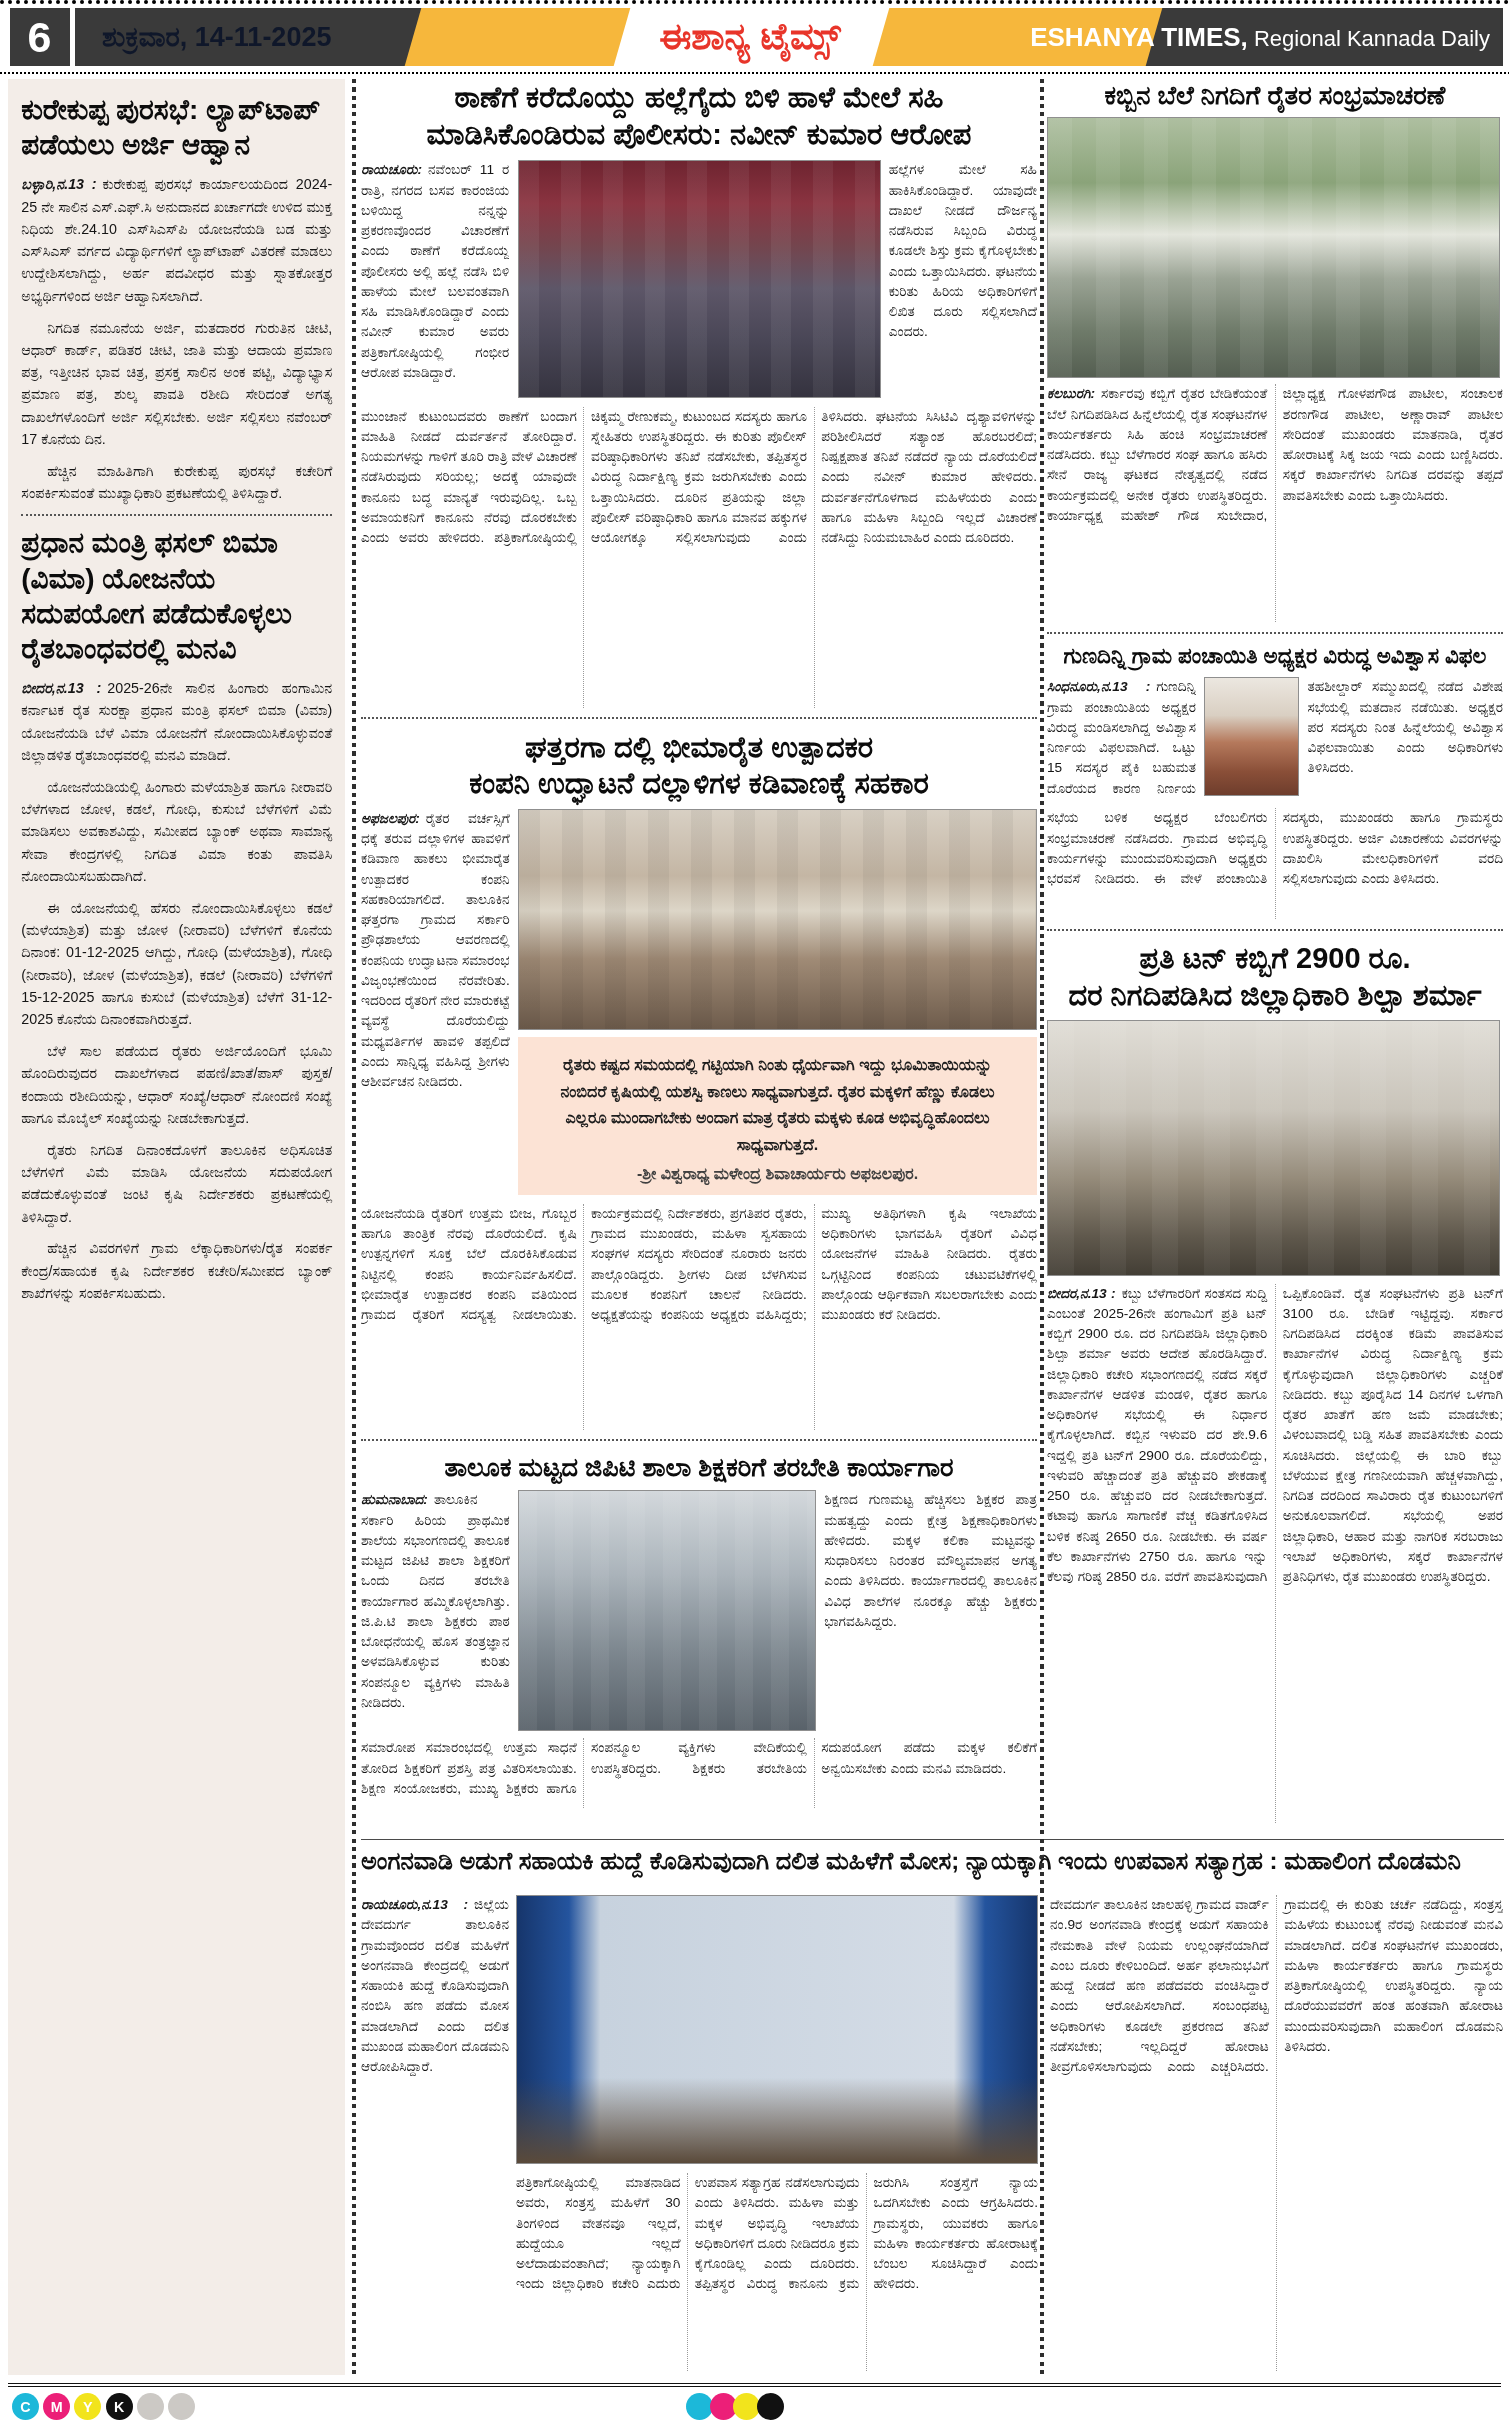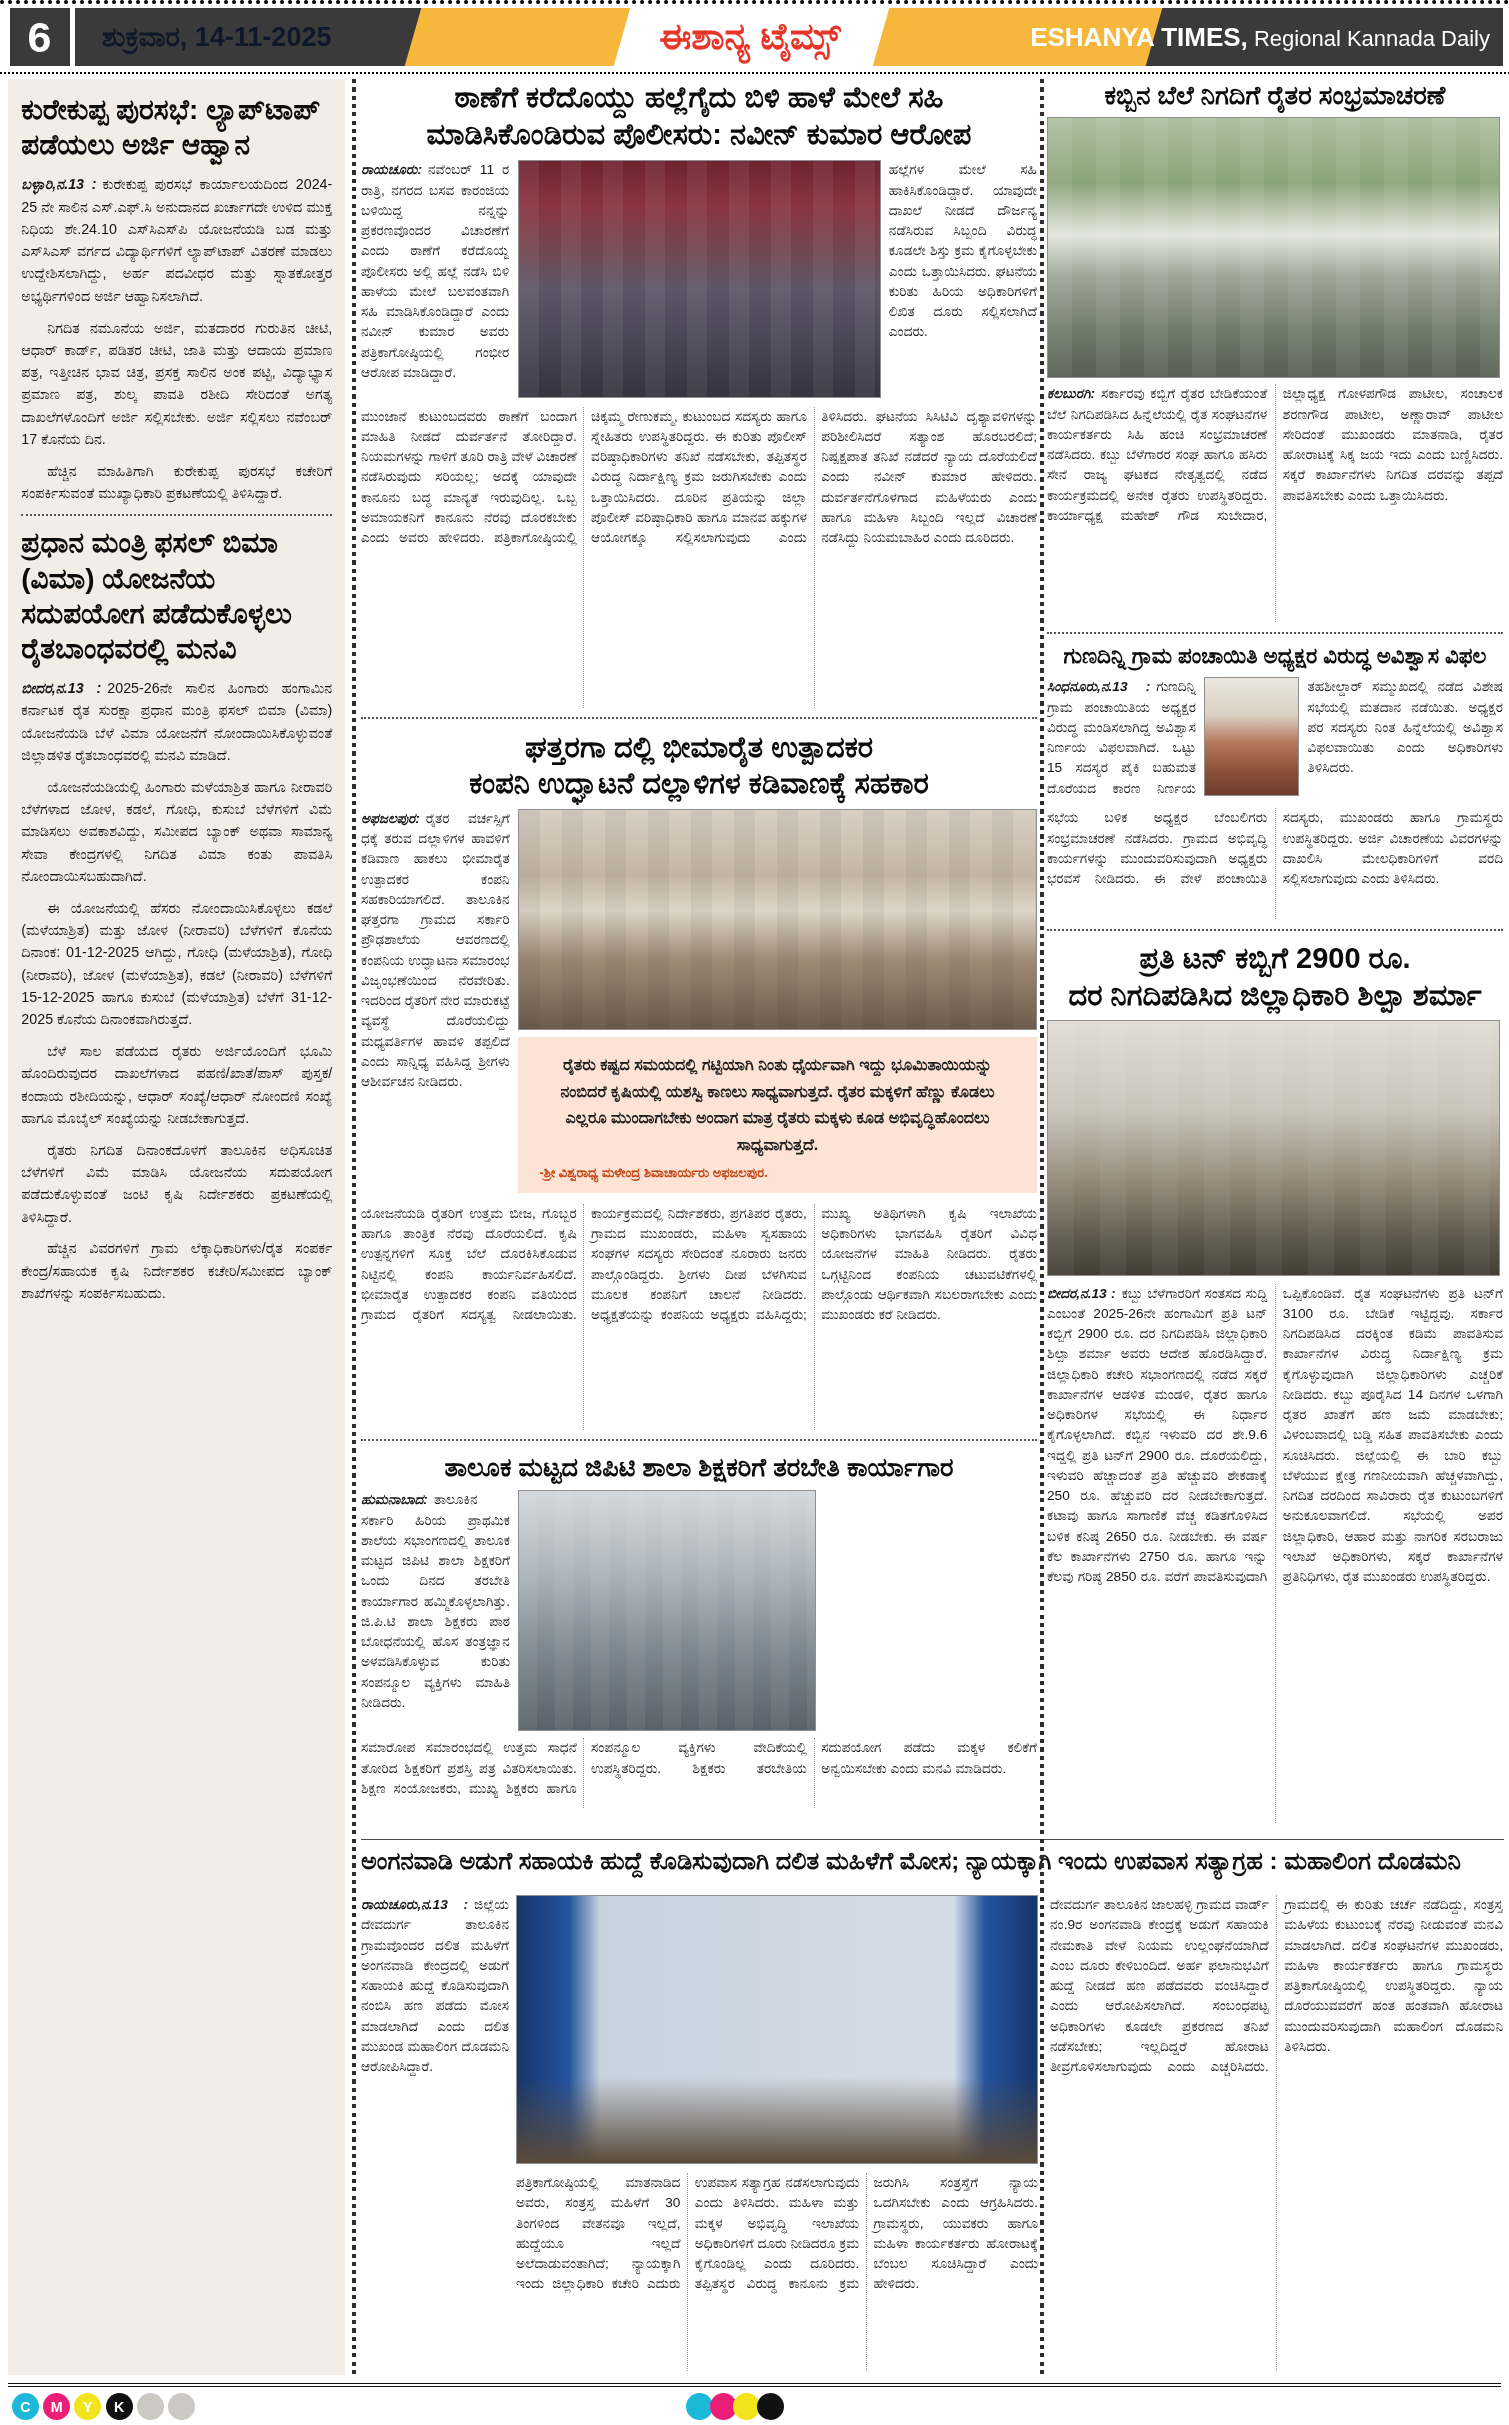--- a/index.html
+++ b/index.html
@@ -72,21 +72,21 @@
       linear-gradient(180deg,#e0ddd6 0%,#c9c4ba 35%,#958b7a 62%,#5f584c 85%,#433e35 100%); }
   .photo-teachers { background-image:
       repeating-linear-gradient(90deg, rgba(255,255,255,.06) 0 18px, rgba(0,0,0,0) 18px 36px),
       linear-gradient(180deg,#d3d8dc 0%,#aab3ba 35%,#7e8890 66%,#59626a 100%); }
   .photo-curtain { background-image:
       linear-gradient(180deg, rgba(0,0,0,0) 68%, #5a4a3a 100%),
       linear-gradient(90deg,#16356b 0%,#24549e 10%,#c7d2de 16%,#d4dce6 84%,#24549e 90%,#16356b 100%); }
   
   .quote-box { background:var(--quote-bg); padding:15.5px 21.4px 12px; margin-top:7px; }
   .quote-text { font-size:16px; line-height:1.66; text-align:center; font-weight:600; color:#1d1d1d; }
-  .quote-by { font-size:13px; font-weight:bold; text-align:left; margin-top:6px; color:#c2410c; }
+  .quote-by { font-size:16px; font-weight:bold; text-align:center; margin-top:6px; color:#404040; }
   
   .bz-headline { font-size:24px; font-weight:bold; text-align:left; line-height:1.3; }
   .bz-col1 { position:absolute; left:0; top:55px; width:148px; height:476px; overflow:hidden; }
   .bz-photo { position:absolute; left:155px; top:55px; width:522px; height:269px; }
   .bz-mid { position:absolute; left:155px; top:333px; width:522px; height:198px; }
   .bz-right { position:absolute; left:689px; top:55px; width:453px; height:476px; }
   
   .foot-rule { position:absolute; left:8.3px; top:2383px; width:1493px; height:4.2px;
     border-top:1.8px solid #111; border-bottom:1.2px solid #111; }
   .dots { position:absolute; top:2393px; display:flex; }
@@ -186,20 +186,23 @@
 
     <div class="sep"></div>
 
     <div>
       <div class="hl hl-lg" style="margin-bottom:7.1px;">ತಾಲೂಕ ಮಟ್ಟದ ಜಿಪಿಟಿ ಶಾಲಾ ಶಿಕ್ಷಕರಿಗೆ ತರಬೇತಿ ಕಾರ್ಯಾಗಾರ</div>
       <div class="row">
         <div class="body clip" style="width:149px;height:241px;">
           <span class="dateline">ಹುಮನಾಬಾದ:</span><span>ತಾಲೂಕಿನ ಸರ್ಕಾರಿ ಹಿರಿಯ ಪ್ರಾಥಮಿಕ ಶಾಲೆಯ ಸಭಾಂಗಣದಲ್ಲಿ ತಾಲೂಕ ಮಟ್ಟದ ಜಿಪಿಟಿ ಶಾಲಾ ಶಿಕ್ಷಕರಿಗೆ ಒಂದು ದಿನದ ತರಬೇತಿ ಕಾರ್ಯಾಗಾರ ಹಮ್ಮಿಕೊಳ್ಳಲಾಗಿತ್ತು. ಜಿ.ಪಿ.ಟಿ ಶಾಲಾ ಶಿಕ್ಷಕರು ಪಾಠ ಬೋಧನೆಯಲ್ಲಿ ಹೊಸ ತಂತ್ರಜ್ಞಾನ ಅಳವಡಿಸಿಕೊಳ್ಳುವ ಕುರಿತು ಸಂಪನ್ಮೂಲ ವ್ಯಕ್ತಿಗಳು ಮಾಹಿತಿ ನೀಡಿದರು.</span>
         </div>
         <div class="photo photo-teachers" style="width:298px;height:241px;"></div>
+        <div class="body clip" style="width:213px;height:241px;">
+          <span>ಶಿಕ್ಷಣದ ಗುಣಮಟ್ಟ ಹೆಚ್ಚಿಸಲು ಶಿಕ್ಷಕರ ಪಾತ್ರ ಮಹತ್ವದ್ದು ಎಂದು ಕ್ಷೇತ್ರ ಶಿಕ್ಷಣಾಧಿಕಾರಿಗಳು ಹೇಳಿದರು. ಮಕ್ಕಳ ಕಲಿಕಾ ಮಟ್ಟವನ್ನು ಸುಧಾರಿಸಲು ನಿರಂತರ ಮೌಲ್ಯಮಾಪನ ಅಗತ್ಯ ಎಂದು ತಿಳಿಸಿದರು. ಕಾರ್ಯಾಗಾರದಲ್ಲಿ ತಾಲೂಕಿನ ವಿವಿಧ ಶಾಲೆಗಳ ನೂರಕ್ಕೂ ಹೆಚ್ಚು ಶಿಕ್ಷಕರು ಭಾಗವಹಿಸಿದ್ದರು.</span>
+        </div>
       </div>
       <div class="body cols3" style="height:70px;margin-top:7.1px;">
         <span>ಸಮಾರೋಪ ಸಮಾರಂಭದಲ್ಲಿ ಉತ್ತಮ ಸಾಧನೆ ತೋರಿದ ಶಿಕ್ಷಕರಿಗೆ ಪ್ರಶಸ್ತಿ ಪತ್ರ ವಿತರಿಸಲಾಯಿತು. ಶಿಕ್ಷಣ ಸಂಯೋಜಕರು, ಮುಖ್ಯ ಶಿಕ್ಷಕರು ಹಾಗೂ ಸಂಪನ್ಮೂಲ ವ್ಯಕ್ತಿಗಳು ವೇದಿಕೆಯಲ್ಲಿ ಉಪಸ್ಥಿತರಿದ್ದರು. ಶಿಕ್ಷಕರು ತರಬೇತಿಯ ಸದುಪಯೋಗ ಪಡೆದು ಮಕ್ಕಳ ಕಲಿಕೆಗೆ ಅನ್ವಯಿಸಬೇಕು ಎಂದು ಮನವಿ ಮಾಡಿದರು.</span>
       </div>
     </div>
   </div>
 
   <div class="right-zone">
 
     <div>

